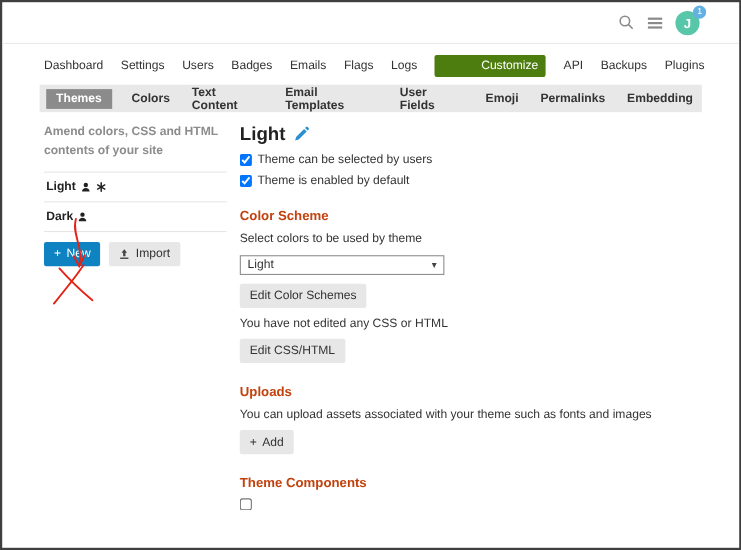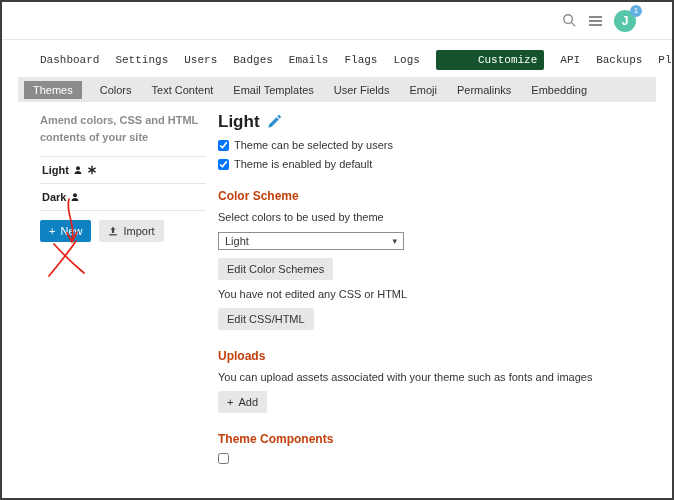--- a/index.html
+++ b/index.html
@@ -25,26 +25,26 @@
     display:flex; align-items:center; justify-content:center;
     font-size:12px; font-weight:bold;
   }
   .notif-badge {
     position:absolute; top:-5px; right:-6px; min-width:12px; height:12px;
     border-radius:50%; color:#fff; font-size:8px; display:flex;
     align-items:center; justify-content:center; padding:0 2px;
   }
   
   .nav { display:flex; align-items:center; gap:16px; margin:10px 38px 0; font-size:11px; color:#333; }
-  .nav-item { cursor:pointer; padding:4px 0;font-family:Liberation Mono, monospace; }
+  .nav-item { cursor:pointer; padding:4px 0; }
   .nav-item.active { color:#fff; padding:4px 7px; border-radius:2px; }
   
   .subnav {
-    margin:7px 16px 0; background:#e8e8e8; display:flex; align-items:center;
-    gap:16px; font-size:11px; color:#333; padding:4px 6px; height:25px;
+    margin:7px 34px 0; background:#e8e8e8; display:flex; align-items:center;
+    gap:16px; font-size:11px; color:#333; padding:4px 6px; height:25px;font-weight:bold;
   }
   .subnav-item { cursor:pointer; padding:3px 2px; }
   .subnav-item.active { background:#8b8b8b; color:#fff; padding:3px 9px; }
   
   .content { display:flex; padding:8px 38px 0; gap:12px; }
   .sidebar { width:166px; flex:none; }
   .sidebar-desc { color:#8c8c8c; font-weight:bold; font-size:11px; line-height:1.55; padding:2px 0 10px; }
   .theme-list { border-top:1px solid #e5e5e5; }
   .theme-row {
     display:flex; align-items:center; gap:4px; padding:7px 2px;
@@ -100,21 +100,21 @@
   </div>
 
   <div class="nav">
     <span class="nav-item">Dashboard</span>
     <span class="nav-item">Settings</span>
     <span class="nav-item">Users</span>
     <span class="nav-item">Badges</span>
     <span class="nav-item">Emails</span>
     <span class="nav-item">Flags</span>
     <span class="nav-item">Logs</span>
-    <span class="nav-item active" style="background: #14532d; padding-left: 42px;">Customize</span>
+    <span class="nav-item active" style="background: #4d7c0f; padding-left: 42px;">Customize</span>
     <span class="nav-item">API</span>
     <span class="nav-item">Backups</span>
     <span class="nav-item">Plugins</span>
   </div>
 
   <div class="subnav">
     <span class="subnav-item active">Themes</span>
     <span class="subnav-item">Colors</span>
     <span class="subnav-item">Text Content</span>
     <span class="subnav-item">Email Templates</span>

